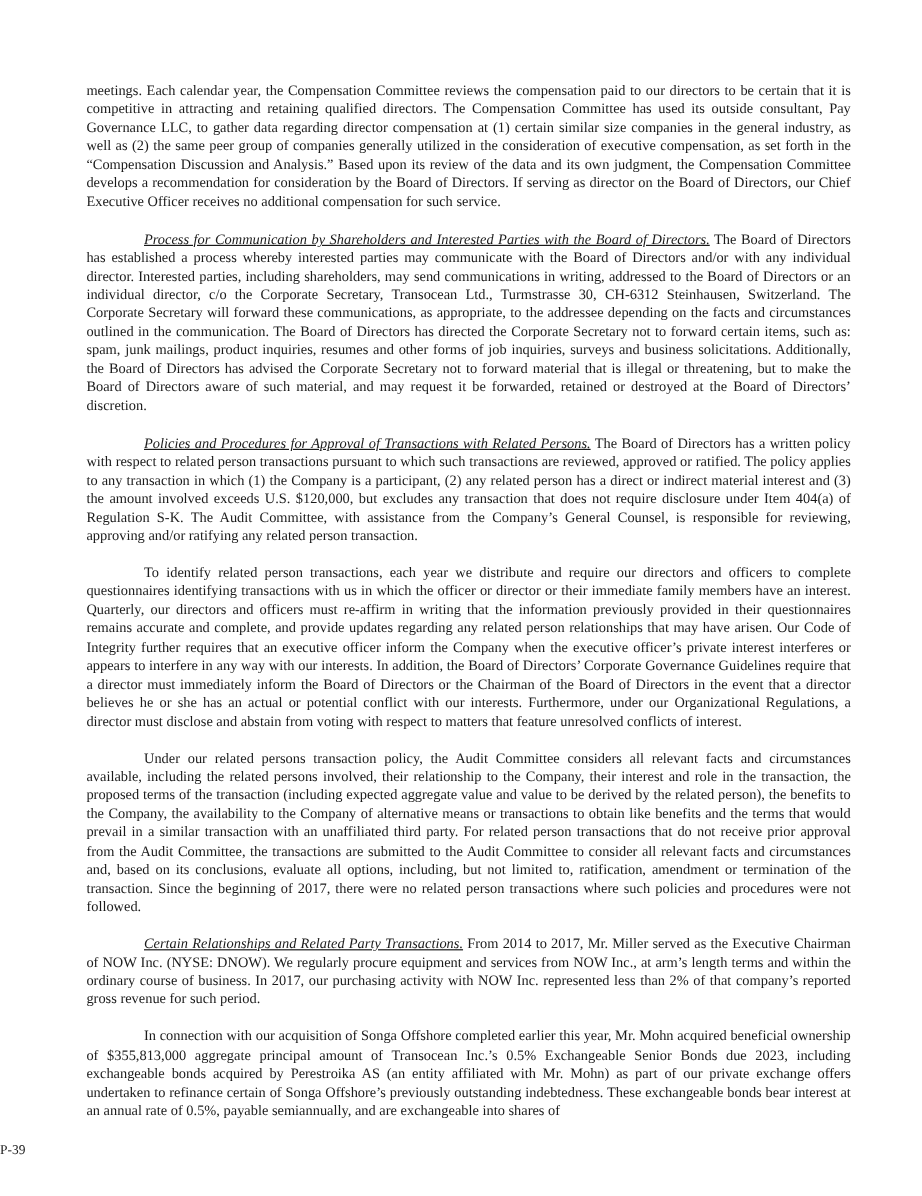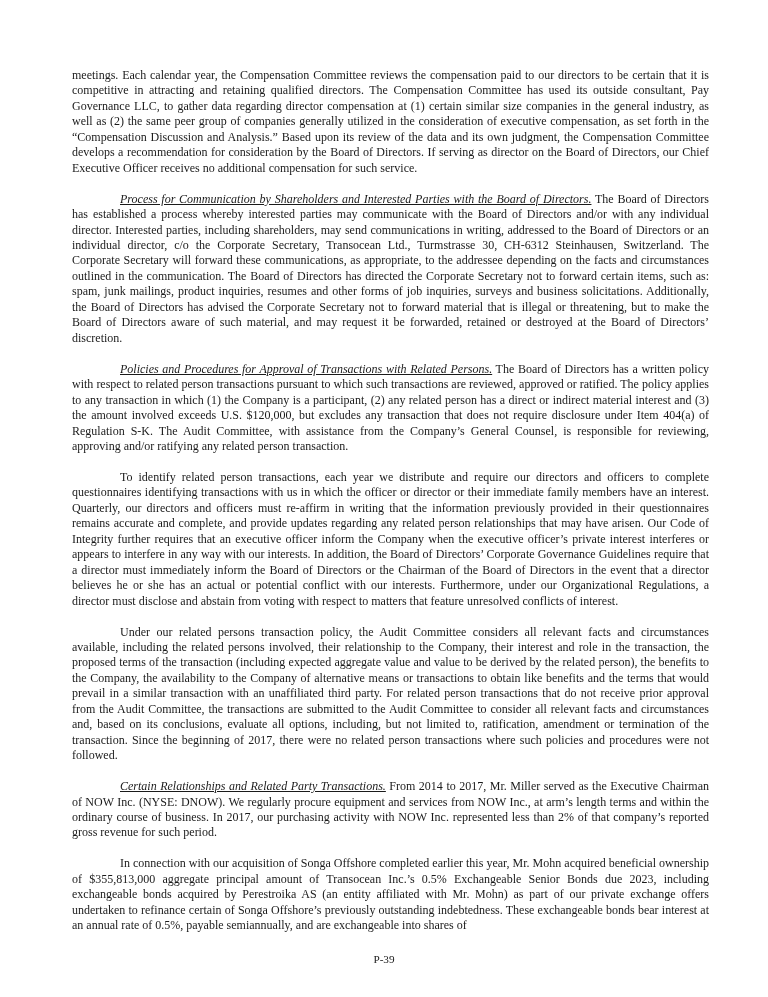--- a/index.html
+++ b/index.html
@@ -16,21 +16,20 @@
     text-align: justify;
   }
   .page p { margin: 0 0 15.5px 0; }
   .page p.indent { text-indent: 48px; }
   .page p.last { margin-bottom: 0; }
   .page em { font-style: italic; text-decoration: underline; }
   .footer {
     position: absolute;
     left: 0; right: 0;
     top: 953px;
-    text-align: center;
     font-family: "Liberation Serif", serif;
     font-size: 11.2px;
     color: #1a1a1a;
   }
 </style>
 </head>
 <body>
 
 <div class="page">
   <p>

